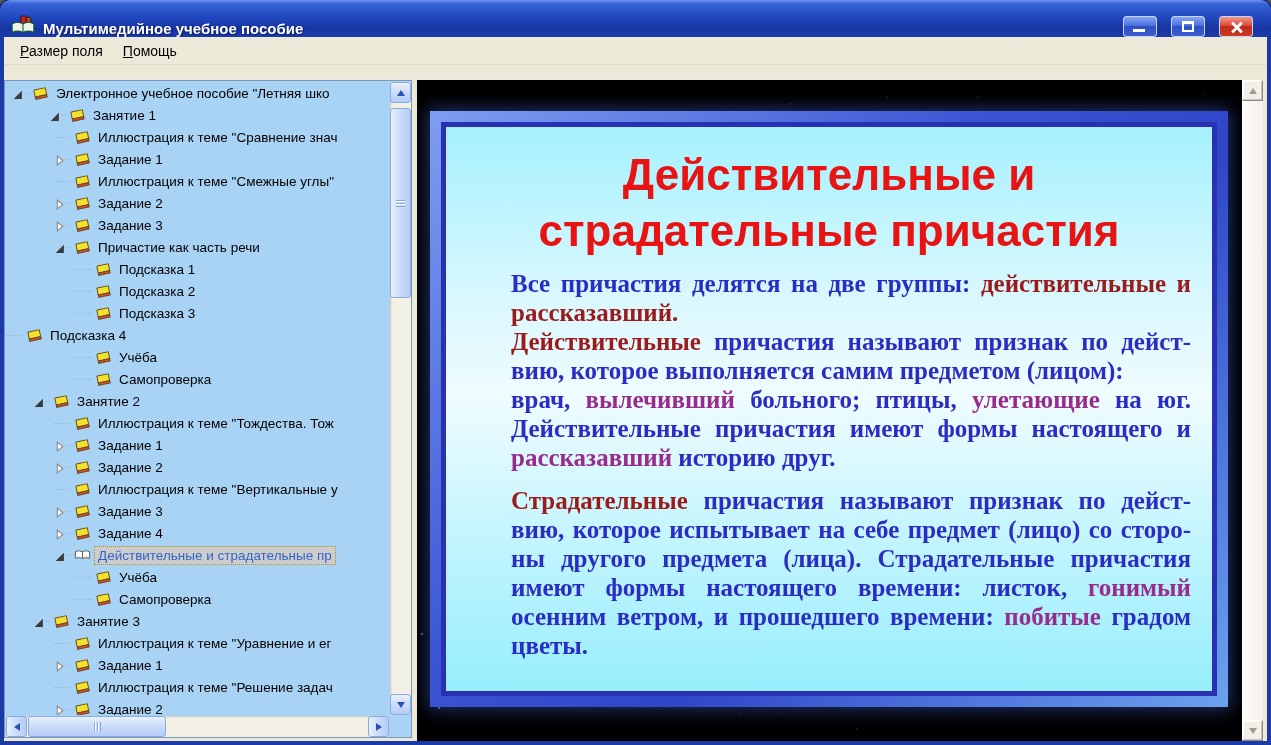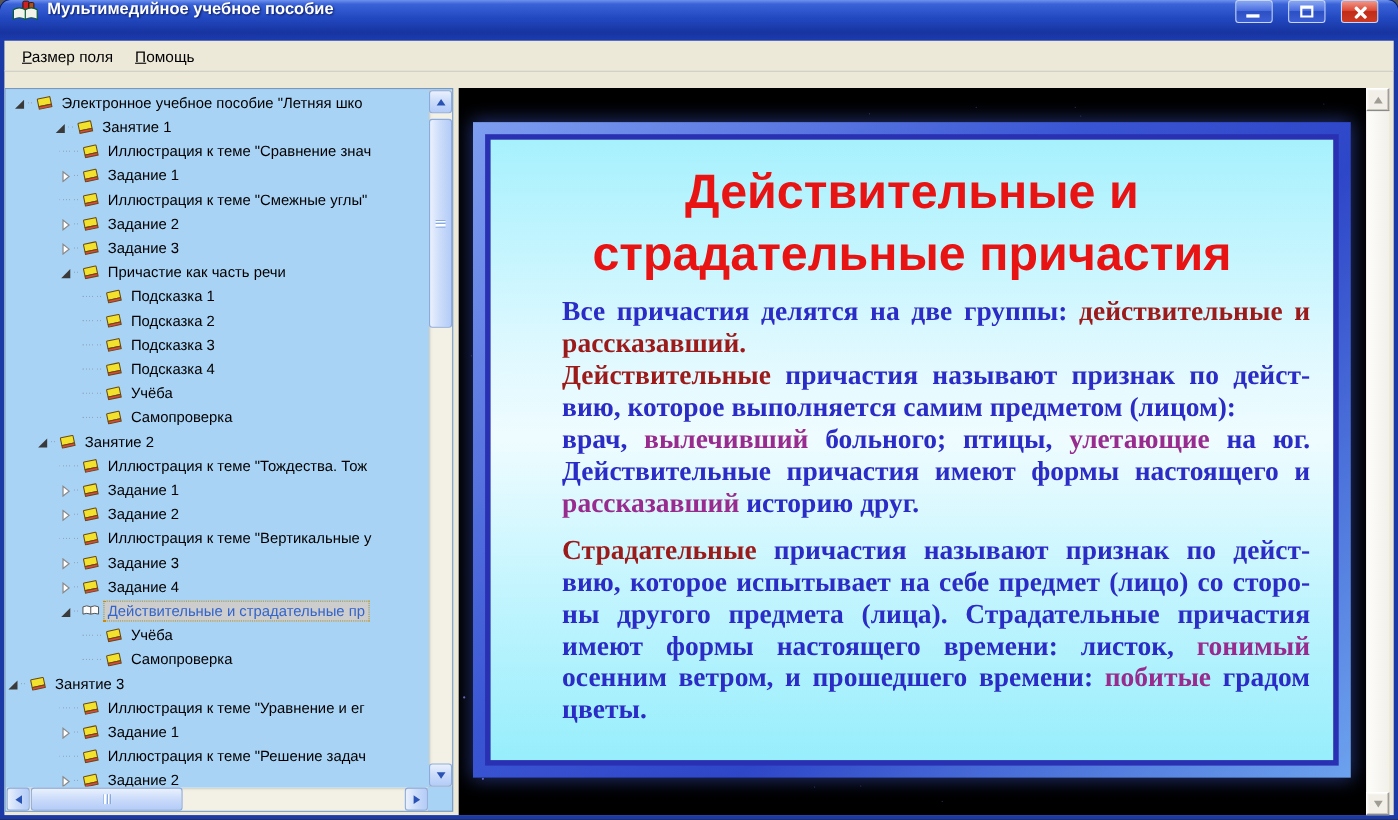--- a/index.html
+++ b/index.html
@@ -1,21 +1,21 @@
 <!DOCTYPE html>
 <html><head>
 <meta charset="utf-8">
 <style>
   html,body{margin:0;padding:0;background:#555;font-family:"Liberation Sans",sans-serif;}
   *{box-sizing:border-box;}
   .window{position:relative;width:1271px;height:745px;background:#1b3aa6;border-radius:10px 10px 0 0;overflow:hidden;box-shadow:0 0 0 1px #0a1c66;}
   
   .titlebar{position:absolute;left:0;top:0;width:100%;height:37px;
     background:linear-gradient(180deg,#6e92ee 0%,#3a63d8 10%,#2248c0 45%,#1734a0 80%,#1c3cae 100%);
-    border-radius:9px 9px 0 0;display:flex;align-items:flex-start;padding:0 8px;}
+    border-radius:9px 9px 0 0;display:flex;align-items:flex-end;padding:0 8px;}
   .app-icon{width:26px;height:22px;margin:0 7px 0 2px;flex:0 0 auto;}
   .win-title{color:#fff;font-weight:bold;font-size:15px;text-shadow:1px 1px 2px #0a1a60;flex:1 1 auto;white-space:nowrap;overflow:hidden;}
   .tbtns{display:flex;gap:14px;margin-right:10px;}
   .tbtn{position:relative;width:34px;height:21px;border-radius:3px;border:1px solid #c6d6f8;
     background:linear-gradient(180deg,#8aa8f2 0%,#4a6ee0 45%,#2c50c4 50%,#3c5ed2 100%);cursor:default;}
   .tbtn.close{background:linear-gradient(180deg,#f0988a 0%,#dc4a36 45%,#c02c18 50%,#cc3a24 100%);}
   .g-min{position:absolute;left:9px;bottom:4px;width:12px;height:3px;background:#fff;}
   .g-max{position:absolute;left:10px;top:4px;width:12px;height:11px;border:2px solid #fff;border-top-width:3px;}
   .g-x1,.g-x2{position:absolute;left:10px;top:9px;width:14px;height:3px;background:#fff;border-radius:1px;}
   .g-x1{transform:rotate(45deg);} .g-x2{transform:rotate(-45deg);}
@@ -242,21 +242,21 @@
             <span class="tstub"></span>
             <span class="tstub2"></span>
             <span class="ticon"><svg viewBox="0 0 16 13" width="17" height="14">
                 <g transform="rotate(-12 8 7)">
                   <rect x="2.5" y="2.6" width="11" height="6.6" rx="0.6" fill="#f2e22e" stroke="#6a4a10" stroke-width="0.9"></rect>
                   <path d="M2.5 9.2 h11 v2.2 h-11 z" fill="#e04848" stroke="#6a4a10" stroke-width="0.9"></path>
                 </g>
               </svg></span>
             <span class="tlabel">Подсказка 3</span>
           </div>
-          <div class="trow" style="padding-left: 69px;">
+          <div class="trow" style="">
             <span class="tstub"></span>
             <span class="tstub2"></span>
             <span class="ticon"><svg viewBox="0 0 16 13" width="17" height="14">
                 <g transform="rotate(-12 8 7)">
                   <rect x="2.5" y="2.6" width="11" height="6.6" rx="0.6" fill="#f2e22e" stroke="#6a4a10" stroke-width="0.9"></rect>
                   <path d="M2.5 9.2 h11 v2.2 h-11 z" fill="#e04848" stroke="#6a4a10" stroke-width="0.9"></path>
                 </g>
               </svg></span>
             <span class="tlabel">Подсказка 4</span>
           </div>
@@ -395,21 +395,21 @@
             <span class="tstub"></span>
             <span class="tstub2"></span>
             <span class="ticon"><svg viewBox="0 0 16 13" width="17" height="14">
                 <g transform="rotate(-12 8 7)">
                   <rect x="2.5" y="2.6" width="11" height="6.6" rx="0.6" fill="#f2e22e" stroke="#6a4a10" stroke-width="0.9"></rect>
                   <path d="M2.5 9.2 h11 v2.2 h-11 z" fill="#e04848" stroke="#6a4a10" stroke-width="0.9"></path>
                 </g>
               </svg></span>
             <span class="tlabel">Самопроверка</span>
           </div>
-          <div class="trow" style="">
+          <div class="trow" style="padding-left: 27px;">
             <span class="texp"><svg viewBox="0 0 10 10" width="11" height="11">
                 <polygon points="9,1.5 9,9 1.5,9" fill="#3a3a3a"></polygon>
               </svg></span>
             <span class="tstub2"></span>
             <span class="ticon"><svg viewBox="0 0 16 13" width="17" height="14">
                 <g transform="rotate(-12 8 7)">
                   <rect x="2.5" y="2.6" width="11" height="6.6" rx="0.6" fill="#f2e22e" stroke="#6a4a10" stroke-width="0.9"></rect>
                   <path d="M2.5 9.2 h11 v2.2 h-11 z" fill="#e04848" stroke="#6a4a10" stroke-width="0.9"></path>
                 </g>
               </svg></span>

